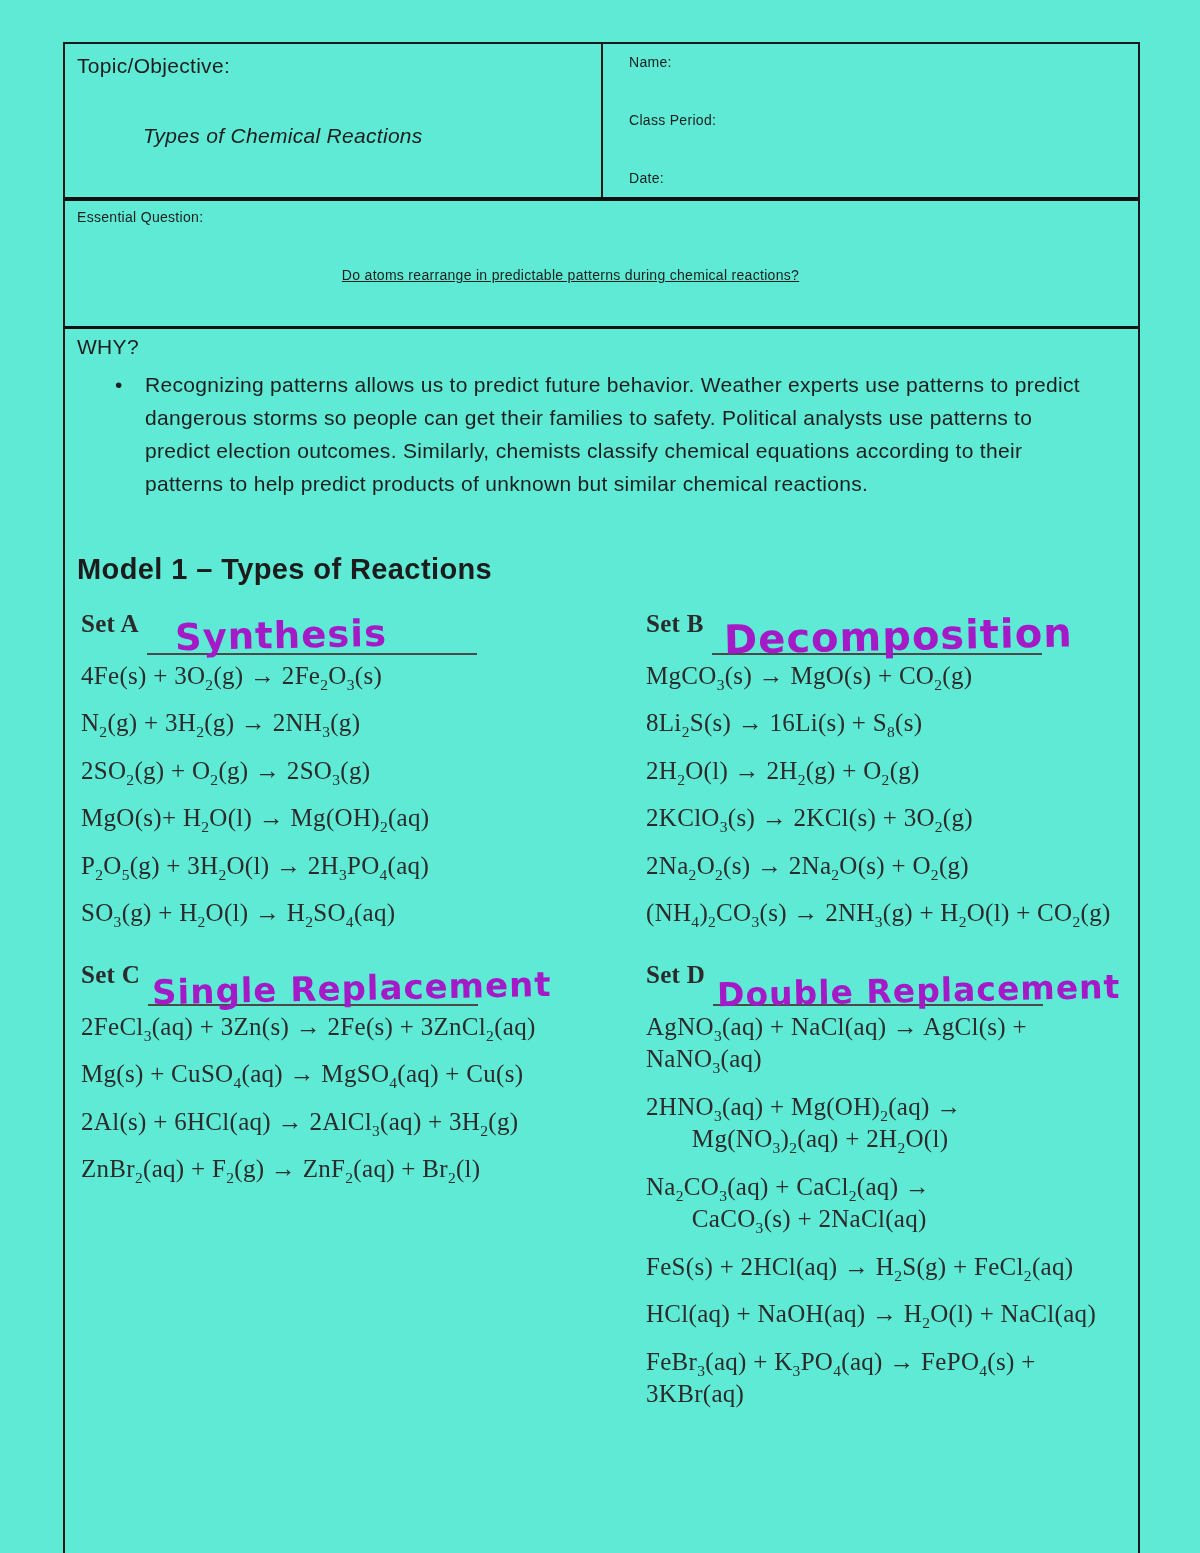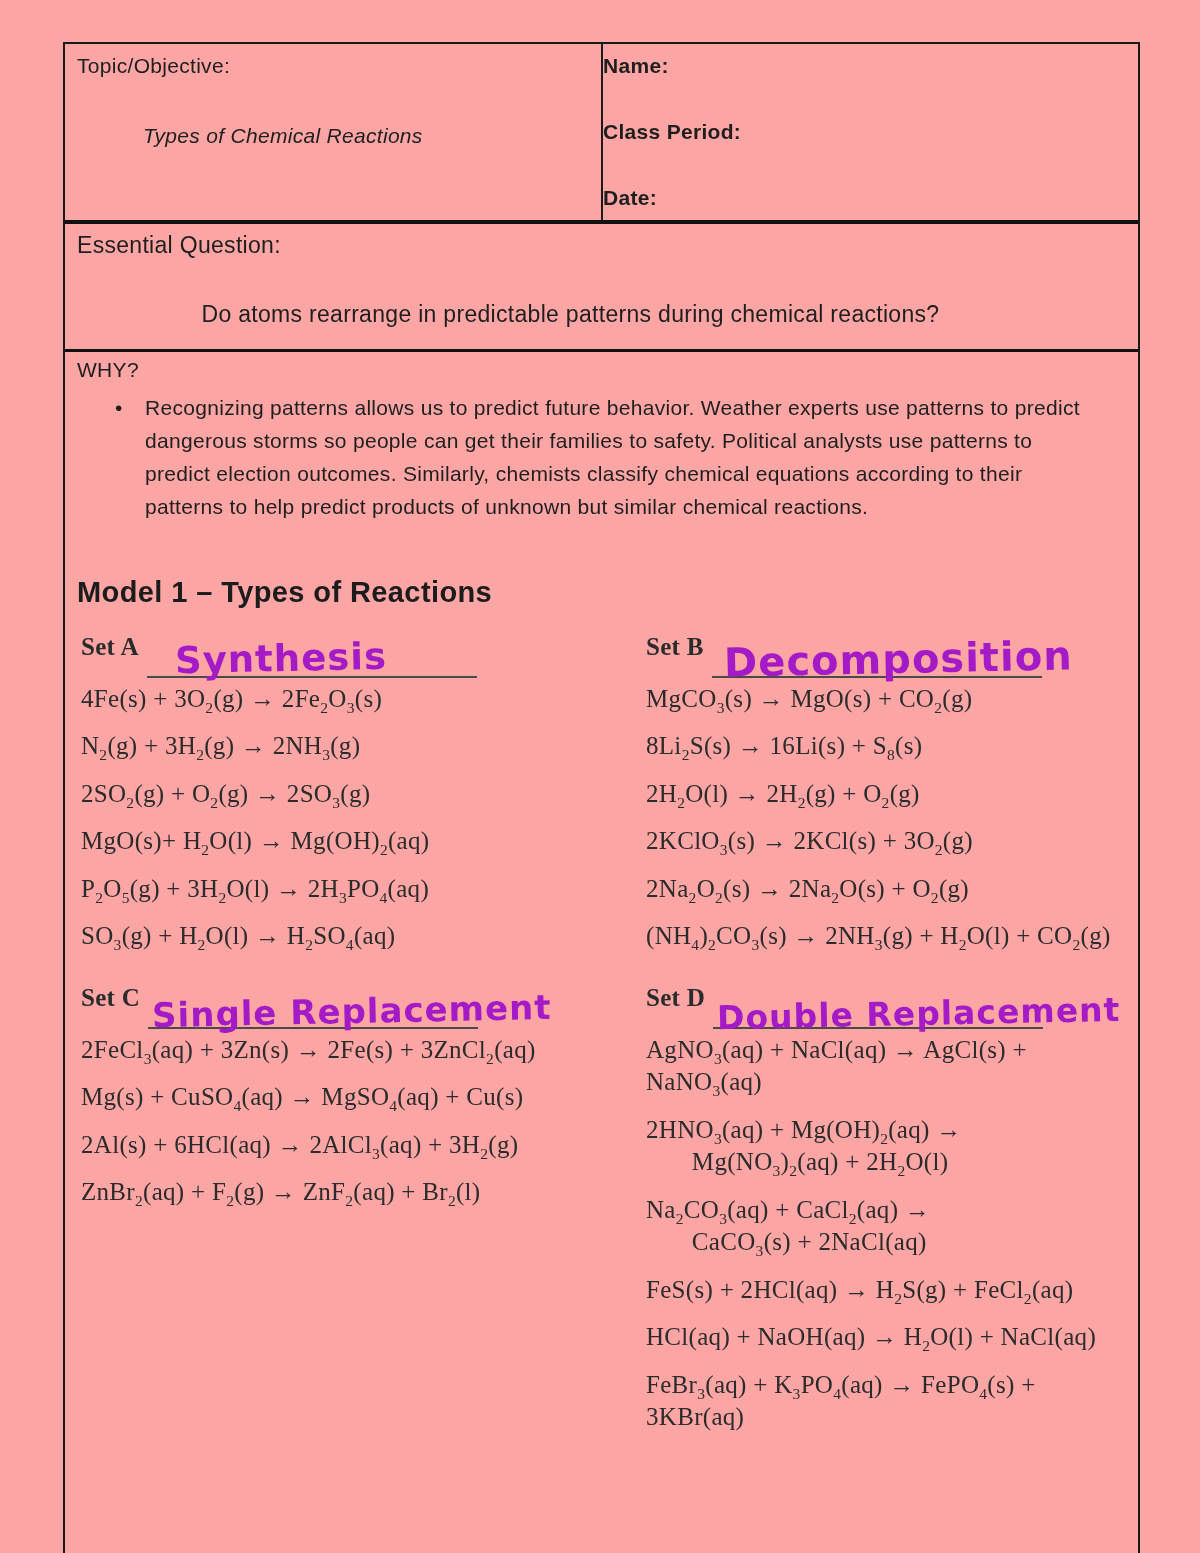--- a/index.html
+++ b/index.html
@@ -1,46 +1,46 @@
 <!DOCTYPE html>
 <html><head>
 <meta charset="utf-8">
 <style>
   html,body{margin:0;padding:0;background:#ffffff;}
   .page{
     position:relative;
     width:1200px;height:1553px;
-    background:#fca5a5;
+    background:#5eead4;
     font-family:"Liberation Sans",sans-serif;
     color:#1e1e1e;
     overflow:hidden;
   }
   .sheet{
     position:absolute;left:63px;top:42px;width:1077px;
     border:2px solid #1a1a1a;
     box-sizing:border-box;
   }
   
   .row-top{
     display:flex;border-bottom:4px solid #111;min-height:157px;box-sizing:border-box;
   }
   .cell-topic{
     width:538px;border-right:2px solid #1a1a1a;box-sizing:border-box;
     padding:10px 12px;font-size:21px;letter-spacing:.3px;
   }
   .topic-value{margin:46px 0 0 66px;font-size:21px;font-style:italic;}
-  .cell-name{flex:1;padding:10px 0;font-size:21px;letter-spacing:.3px;font-weight:bold;}
+  .cell-name{flex:1;padding:10px 26px;font-size:14px;letter-spacing:.3px;}
   .cell-name .line{margin-bottom:42px;}
   .cell-name .line:last-child{margin-bottom:0;}
   
   .row-eq{
     border-bottom:3px solid #111;min-height:128px;box-sizing:border-box;
-    padding:8px 14px 14px 12px;font-size:23px;letter-spacing:.3px;
+    padding:8px 14px 14px 12px;font-size:14px;letter-spacing:.3px;
   }
-  .eq-question{margin-top:42px;text-align:center;padding-right:60px;}
+  .eq-question{margin-top:42px;text-align:center;padding-right:60px;text-decoration:underline;}
   
   .row-why{
     box-sizing:border-box;height:1251px;
     padding:6px 12px 0 12px;font-size:21px;letter-spacing:.3px;
   }
   .why-bullet{display:flex;margin:10px 0 0 38px;width:965px;line-height:1.57;}
   .why-bullet .dot{width:30px;flex:none;font-size:21px;}
   .model-title{
     margin:52px 0 0 0;font-size:29px;color:#1c1c1c;letter-spacing:.4px;font-weight:bold;
   }

